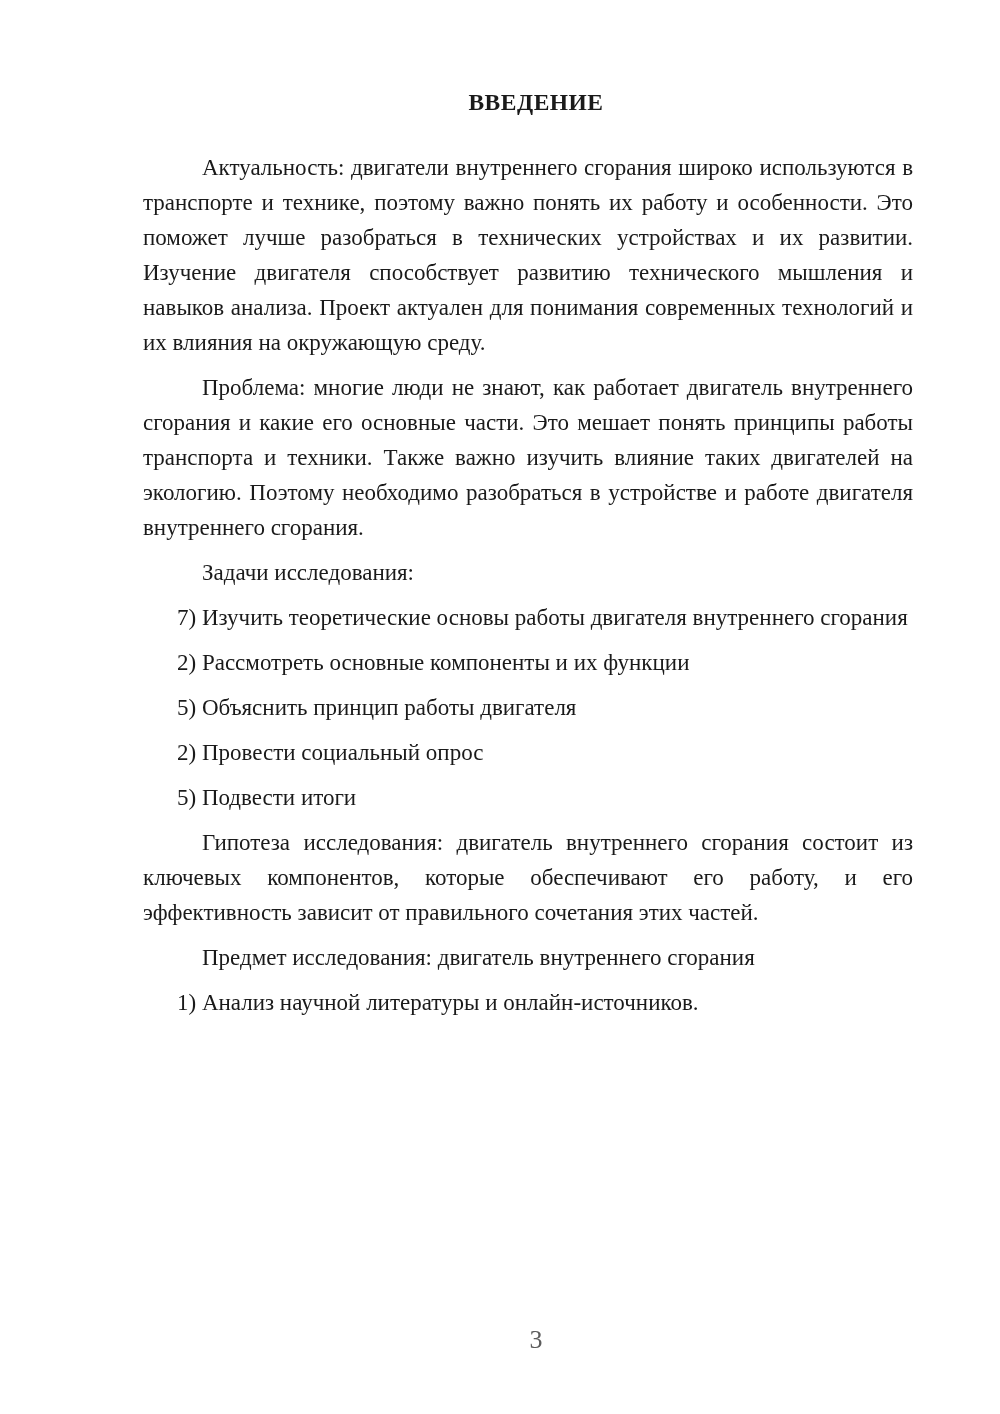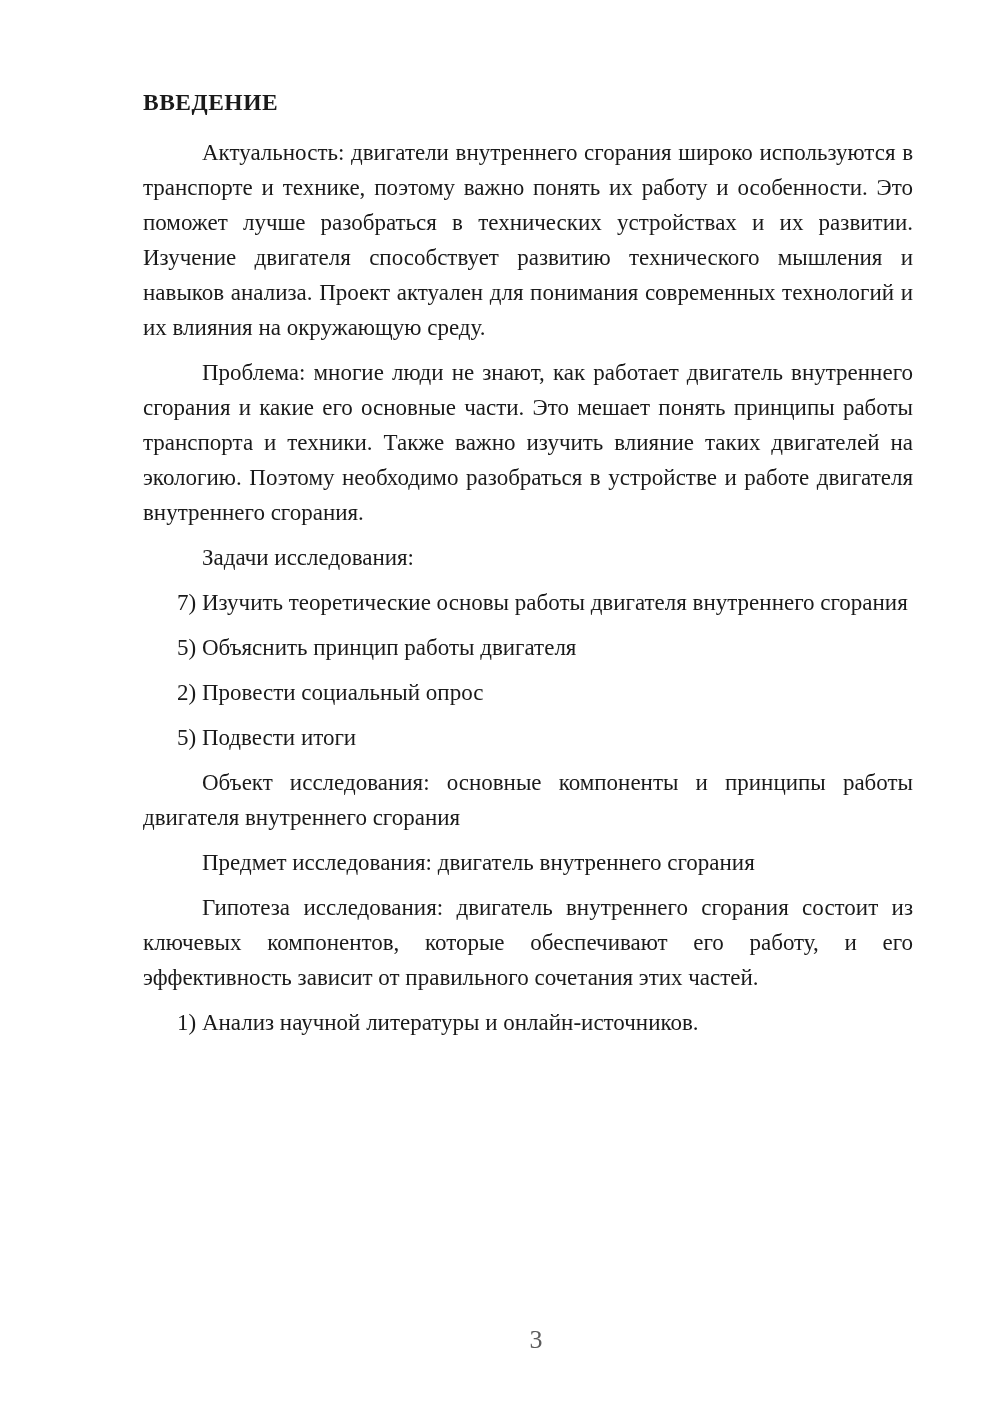--- a/index.html
+++ b/index.html
@@ -15,22 +15,22 @@
     overflow: hidden;
     font-family: "Liberation Serif", "DejaVu Serif", serif;
     color: #1a1a1a;
     box-sizing: border-box;
     padding: 85px 71px 0 143px;
   }
   .doc-title {
     font-size: 23.5px;
     line-height: 35px;
     font-weight: bold;
-    text-align: left;
-    margin: 0 0 15px 0;
+    text-align: center;
+    margin: 0 0 30px 0;
     letter-spacing: 0.5px;
   }
   .para, .item {
     font-size: 23px;
     line-height: 35px;
     text-align: justify;
     margin: 10px 16px 0 0;
   }
   .para {
     text-indent: 59px;
@@ -58,31 +58,31 @@
 
   <p class="para">Актуальность: двигатели внутреннего сгорания широко используются в транспорте и технике, поэтому важно понять их работу и особенности. Это поможет лучше разобраться в технических устройствах и их развитии. Изучение двигателя способствует развитию технического мышления и навыков анализа. Проект актуален для понимания современных технологий и их влияния на окружающую среду.</p>
 
   <p class="para">Проблема: многие люди не знают, как работает двигатель внутреннего сгорания и какие его основные части. Это мешает понять принципы работы транспорта и техники. Также важно изучить влияние таких двигателей на экологию. Поэтому необходимо разобраться в устройстве и работе двигателя внутреннего сгорания.</p>
 
 
   <p class="para">Задачи исследования:</p>
 
   <p class="item">7) Изучить теоретические основы работы двигателя внутреннего сгорания</p>
 
+  <p class="item">2) Рассмотреть основные компоненты и их функции</p>
 
   <p class="item">5) Объяснить принцип работы двигателя</p>
 
   <p class="item">2) Провести социальный опрос</p>
 
   <p class="item">5) Подвести итоги</p>
 
-  <p class="para">Объект исследования: основные компоненты и принципы работы двигателя внутреннего сгорания</p>
+
+  <p class="para">Гипотеза исследования: двигатель внутреннего сгорания состоит из ключевых компонентов, которые обеспечивают его работу, и его эффективность зависит от правильного сочетания этих частей.</p>
 
   <p class="para">Предмет исследования: двигатель внутреннего сгорания</p>
-
-  <p class="para">Гипотеза исследования: двигатель внутреннего сгорания состоит из ключевых компонентов, которые обеспечивают его работу, и его эффективность зависит от правильного сочетания этих частей.</p>
 
 
   <p class="item">1) Анализ научной литературы и онлайн-источников.</p>
 
   <div class="page-number">3</div>
 
 </div>
 
 </body></html>

